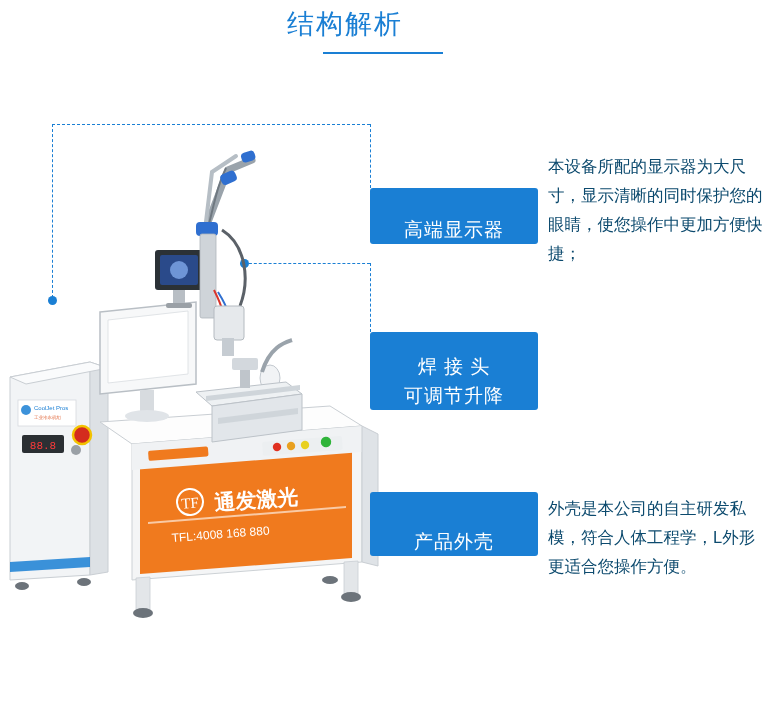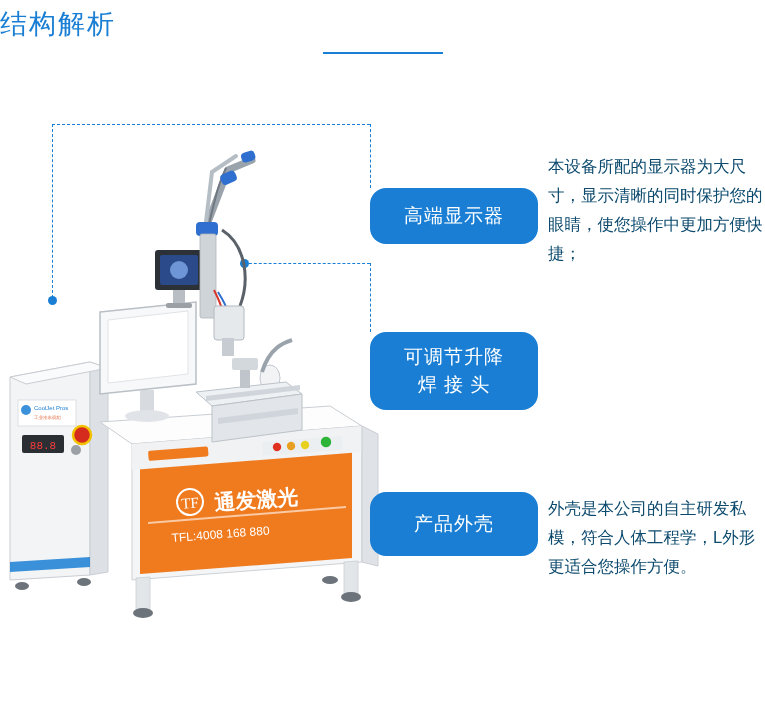--- a/index.html
+++ b/index.html
@@ -18,45 +18,45 @@
     position: relative;
     width: 765px;
     height: 715px;
   }
   
   .title {
     position: absolute;
     top: 6px;
     left: 0;
     width: 690px;
-    text-align: left;
+    text-align: center;
     font-size: 27px;
     color: #1a7fd4;
     letter-spacing: 2px;
     font-weight: normal;
   }
   .title-underline {
     position: absolute;
     top: 52px;
     left: 50%;
     transform: translateX(-50%);
     width: 120px;
     height: 2px;
     background: #1a7fd4;
   }
 
   
   .pill {
     position: absolute;
     background: #1a7fd4;
-    border-radius: 16px;
+    border-radius: 3px;
     color: #ffffff;
     font-size: 19px;
     display: flex;
-    align-items: center;
+    align-items: flex-end;
     justify-content: center;
     text-align: center;
     line-height: 1.5;
     letter-spacing: 1px;
   }
   .pill-1 { left: 370px; top: 188px; width: 168px; height: 56px; }
   .pill-2 { left: 370px; top: 332px; width: 168px; height: 78px; }
   .pill-3 { left: 370px; top: 492px; width: 168px; height: 64px; }
 
   
@@ -223,22 +223,22 @@
     </g>
   </svg>
 
   <div class="pill pill-1">
     <span>高端显示器</span>
   </div>
   <div class="desc desc-1">本设备所配的显示器为大尺寸，显示清晰的同时保护您的眼睛，使您操作中更加方便快捷；</div>
 
   <div class="pill pill-2">
     <span style="display:block;">
+      <span style="display:block;">焊 接 头</span>
       <span style="display:block;">可调节升降</span>
-      <span style="display:block;">焊 接 头</span>
     </span>
   </div>
 
   <div class="pill pill-3">
     <span>产品外壳</span>
   </div>
   <div class="desc desc-3">外壳是本公司的自主研发私模，符合人体工程学，L外形更适合您操作方便。</div>
 
 </div>
 

